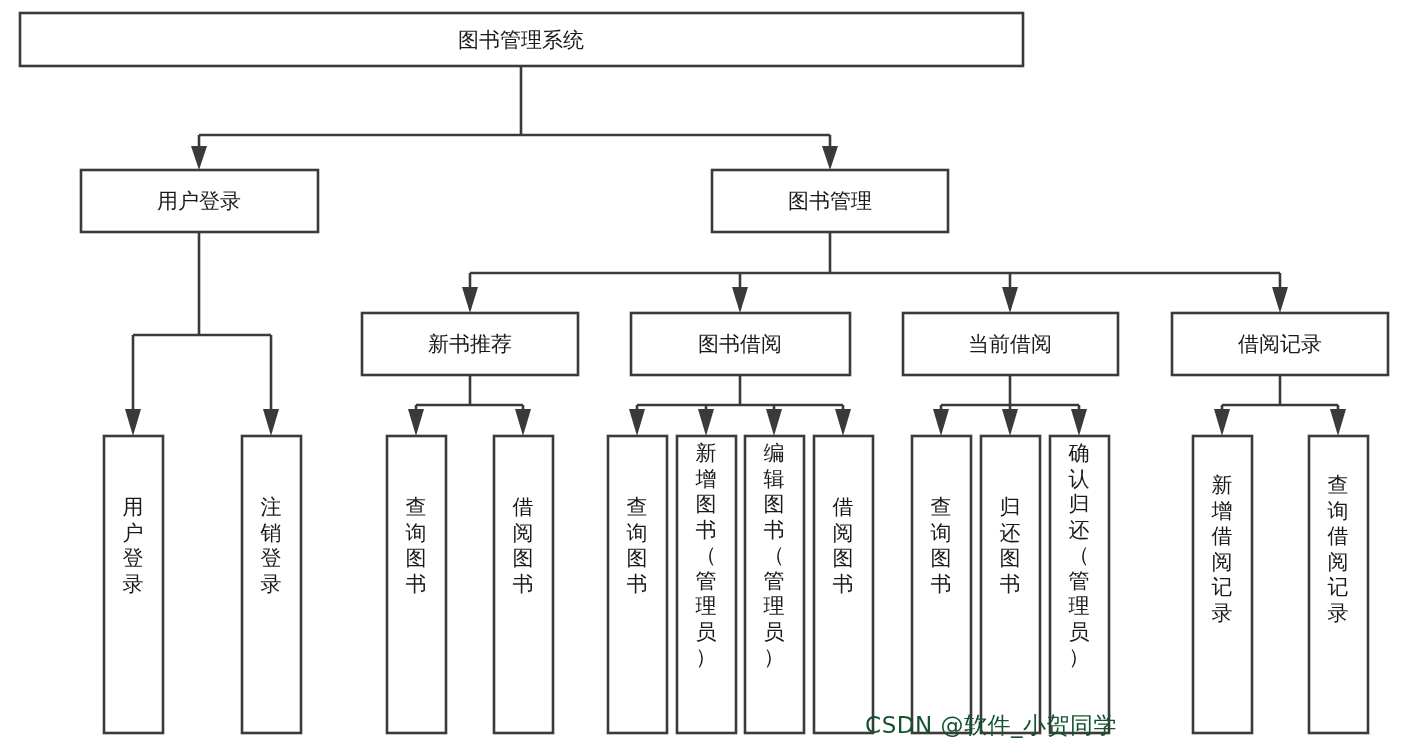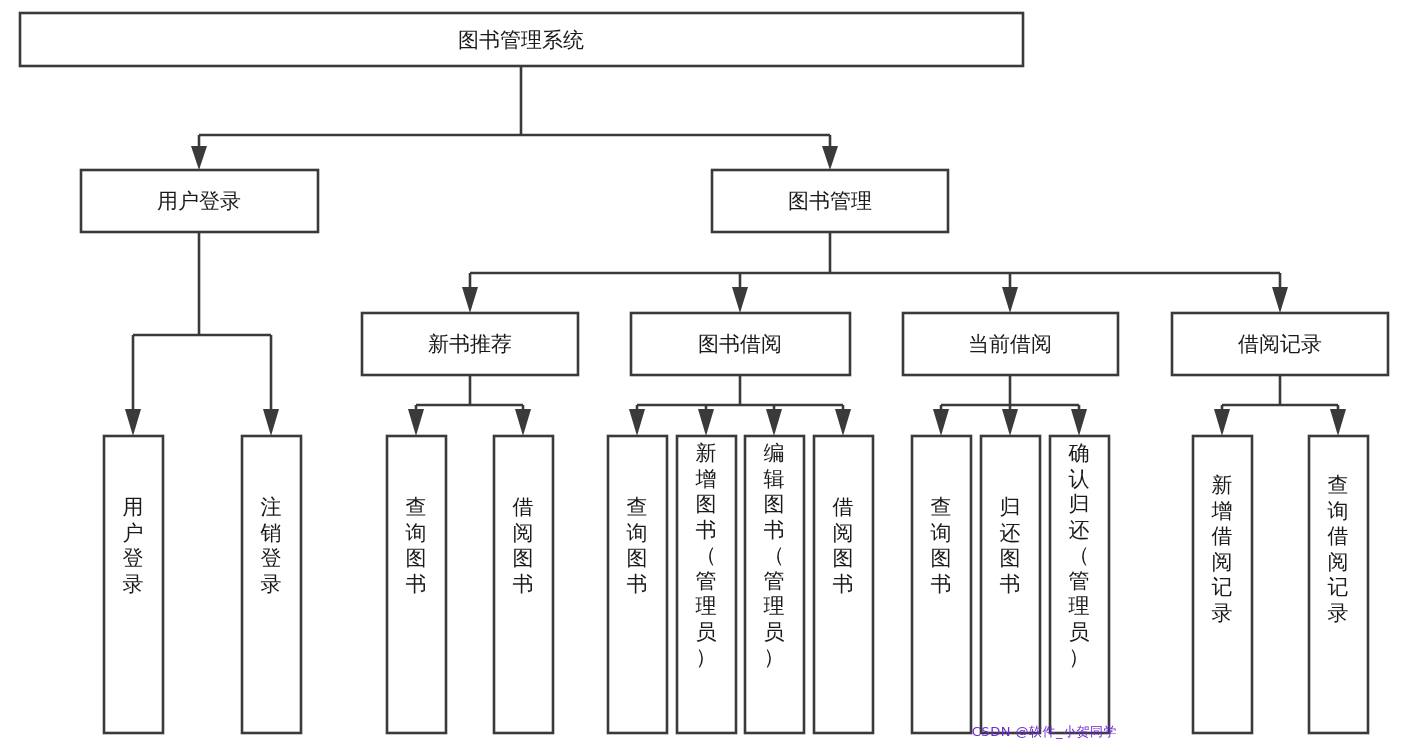--- a/index.html
+++ b/index.html
@@ -49,22 +49,22 @@
   }
   .arrow-head {
     fill: #3a3a3a;
     stroke: none;
   }
   .watermark {
     position: absolute;
     right: 12px;
     bottom: 6px;
     font-family: "DejaVu Sans", "Liberation Sans", sans-serif;
-    font-size: 13px;
-    color: #6d28d9;
+    font-size: 23px;
+    color: #14532d;
     white-space: nowrap;
     letter-spacing: 0.5px;
     pointer-events: none;
   }
 </style>
 </head>
 <body>
 
 <div id="diagram-root">
   <svg id="flowchart" viewBox="0 0 1405 747">

